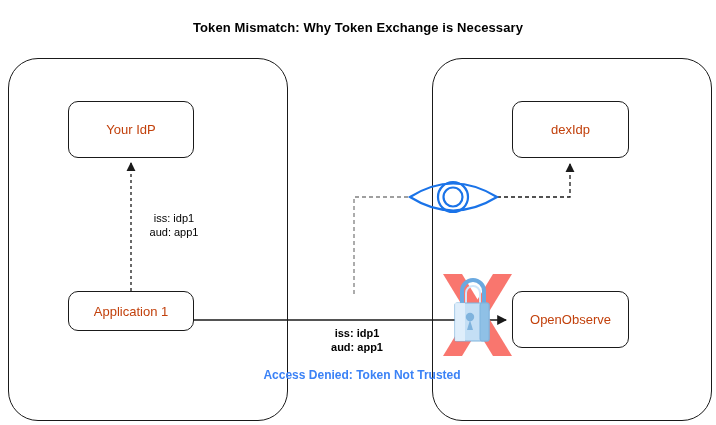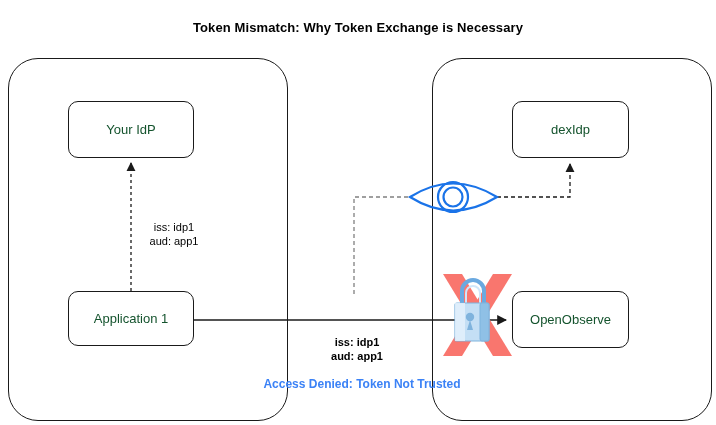--- a/index.html
+++ b/index.html
@@ -46,36 +46,35 @@
   .node {
     position: absolute;
     border: 1.4px solid #1a1a1a;
     border-radius: 10px;
     background: #ffffff;
     box-sizing: border-box;
     display: flex;
     align-items: center;
     justify-content: center;
     font-size: 13px;
-    color: #14532d;
+    color: #c2410c;
     z-index: 4;
   }
   #node-your-idp    { left: 68px;  top: 101px; width: 126px; height: 57px; }
-  #node-application { left: 68px;  top: 291px; width: 126px; height: 55px; }
+  #node-application { left: 68px;  top: 291px; width: 126px; height: 40px; }
   #node-dexidp      { left: 512px; top: 101px; width: 117px; height: 57px; justify-content: center; }
   #node-openobserve { left: 512px; top: 291px; width: 117px; height: 57px; }
 
   .edge-label {
     position: absolute;
     font-size: 11px;
     line-height: 14px;
     text-align: center;
     white-space: nowrap;
     z-index: 6;
-    margin-top: 9px;
   }
   #label-idp-token {
     left: 124px;
     top: 211px;
     width: 100px;
     text-align: center;
   }
   #label-request-path {
     left: 292px;
     top: 295px;

